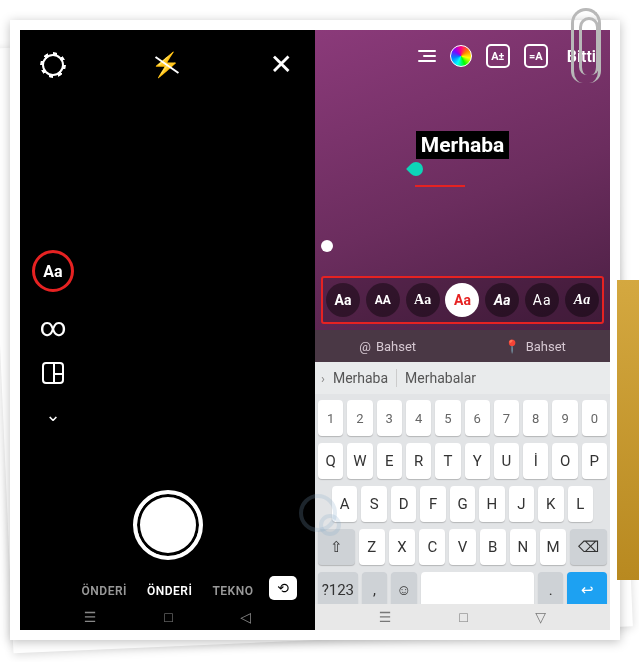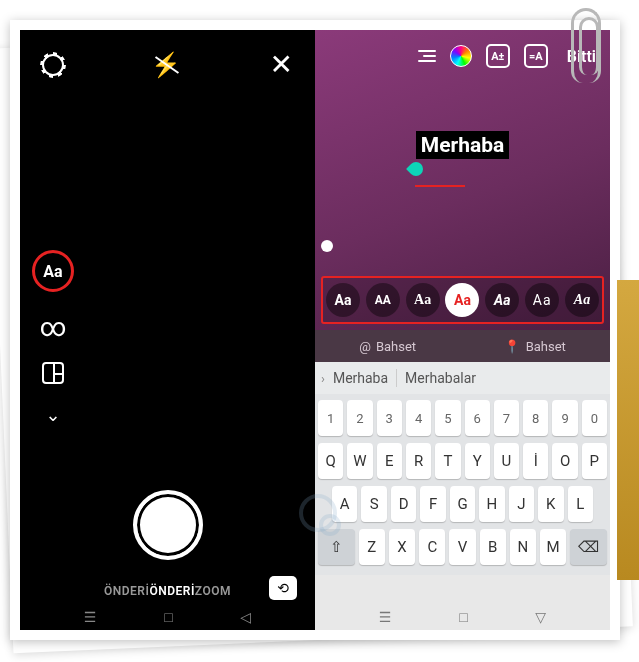--- a/index.html
+++ b/index.html
@@ -20,21 +20,21 @@
 .flash-off::after{content:"";position:absolute;width:28px;height:2px;background:#fff;top:50%;left:50%;transform:translate(-50%,-50%) rotate(35deg)}
 .close-x{font-size:28px;font-weight:300}
 .left-mid{position:absolute;left:12px;top:220px;display:flex;flex-direction:column;gap:20px;align-items:center}
 .aa-circle{width:42px;height:42px;border:3px solid #e62222;border-radius:50%;display:flex;align-items:center;justify-content:center;color:#fff;font-weight:700;font-size:16px}
 .infinity{color:#fff;font-size:26px}
 .layout-icon{width:22px;height:22px;border:2px solid #fff;border-radius:4px;position:relative}
 .layout-icon::before{content:"";position:absolute;left:50%;top:0;bottom:0;width:2px;background:#fff}
 .layout-icon::after{content:"";position:absolute;right:0;top:50%;width:50%;height:2px;background:#fff}
 .chevron-down{color:#fff;font-size:18px}
 .shutter{position:absolute;bottom:70px;left:50%;transform:translateX(-50%);width:70px;height:70px;border:4px solid #fff;border-radius:50%;background:#fff;box-shadow:inset 0 0 0 3px #000,inset 0 0 0 6px #fff}
-.modes{position:absolute;bottom:32px;left:0;right:0;display:flex;justify-content:center;align-items:center;padding:0 15px}
+.modes{position:absolute;bottom:32px;left:0;right:0;display:flex;justify-content:center;gap:20px;align-items:center;padding:0 15px}
 .mode{color:#999;font-size:12px;font-weight:600;letter-spacing:.5px}
 .mode.active{color:#fff}
 .switch-cam{position:absolute;right:18px;bottom:30px;width:28px;height:24px;background:#fff;border-radius:5px;display:flex;align-items:center;justify-content:center;color:#000;font-size:14px}
 .nav-bar{position:absolute;bottom:0;left:0;right:0;height:26px;display:flex;justify-content:space-around;align-items:center;padding:0 30px}
 .nav-bar.light{background:#e8e8e8}
 .nav-icon{color:#777;font-size:14px}
 .nav-bar.dark .nav-icon{color:#888}
 
 .story-canvas{height:300px;background:linear-gradient(160deg,#8b3a7a 0%,#6b2d5e 55%,#4a1f42 100%);position:relative}
 .right-top{position:absolute;top:14px;right:14px;display:flex;gap:14px;align-items:center}
@@ -100,21 +100,21 @@
     <div class="left-mid">
       <div class="aa-circle">Aa</div>
       <div class="infinity">∞</div>
       <div class="layout-icon"></div>
       <div class="chevron-down">⌄</div>
     </div>
     <div class="shutter"></div>
     <div class="modes">
       <span class="mode">ÖNDERİ</span>
       <span class="mode active">ÖNDERİ</span>
-      <span class="mode">ZOOM</span>
+      <span class="mode">TEKNO</span>
     </div>
     <div class="switch-cam">⟲</div>
     <div class="nav-bar dark">
       <span class="nav-icon">☰</span>
       <span class="nav-icon">□</span>
       <span class="nav-icon">◁</span>
     </div>
   </div>
 
   <div class="phone phone-right">
@@ -203,20 +203,28 @@
         <div class="key shift wide">⇧</div>
       <div class="key">Z</div>
           <div class="key">X</div>
           <div class="key">C</div>
           <div class="key">V</div>
           <div class="key">B</div>
           <div class="key">N</div>
           <div class="key">M</div>
           <div class="key bksp wide">⌫</div>
         </div>
+      <div class="krow">
+        <div class="key wide">?123</div>
+        <div class="key wide" style="flex:.9">,</div>
+        <div class="key wide" style="flex:.9">☺</div>
+        <div class="key space"></div>
+        <div class="key wide" style="flex:.9">.</div>
+        <div class="key enter">↩</div>
+      </div>
     </div>
     <div class="nav-bar light">
       <span class="nav-icon">☰</span>
       <span class="nav-icon">□</span>
       <span class="nav-icon">▽</span>
     </div>
   </div>
 </div>
 
 <div class="watermark">

